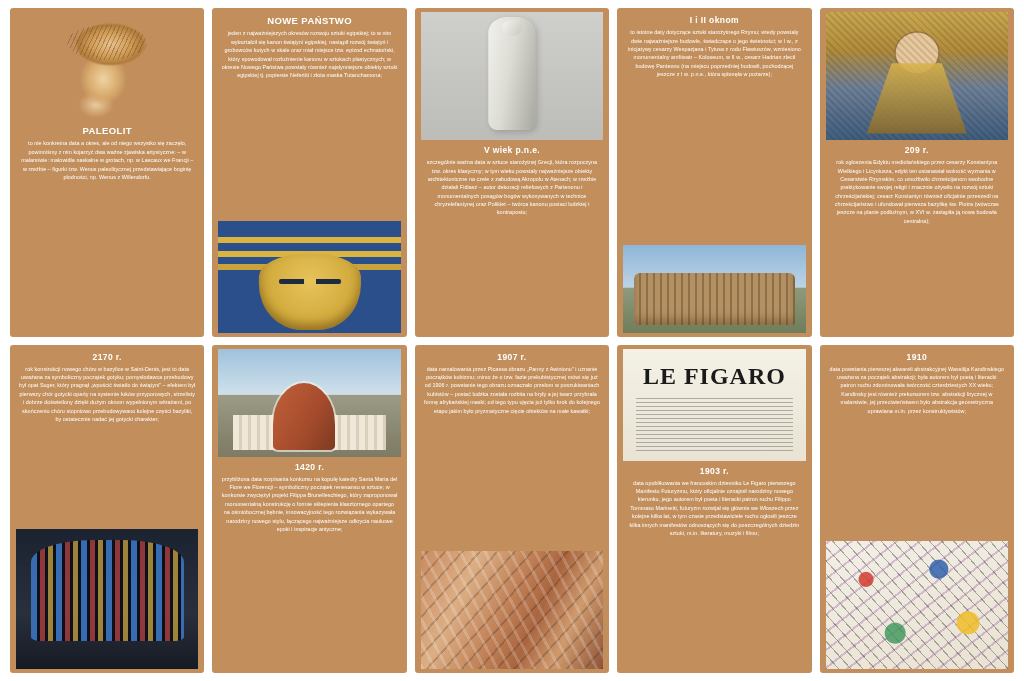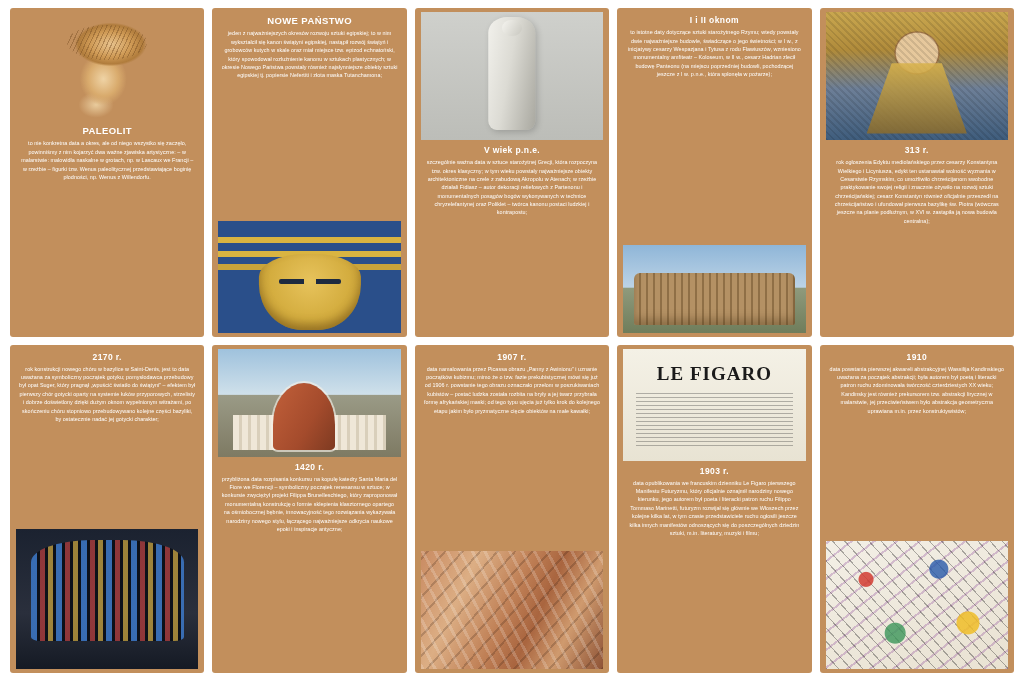--- a/index.html
+++ b/index.html
@@ -252,21 +252,21 @@
     background: linear-gradient(180deg, #f4f1e6 0%, #e8e3d3 100%);
     position: relative;
     display: flex;
     flex-direction: column;
     align-items: center;
     justify-content: flex-start;
   }
   .figaro-title {
     font-family: "Liberation Serif", serif;
     font-weight: bold;
-    font-size: 19px;
+    font-size: 24px;
     color: #1a1a1a;
     letter-spacing: 1px;
     margin-top: 14px;
   }
   .figaro-lines {
     margin-top: 8px;
     width: 86%;
     height: 54px;
     background:
       repeating-linear-gradient(180deg, rgba(60,60,60,.55) 0 1px, rgba(0,0,0,0) 1px 4px);
@@ -311,21 +311,21 @@
     </div>
 
     <div class="card">
       <div class="card-title">I i II oknom</div>
       <div class="card-body">to istotne daty dotyczące sztuki starożytnego Rzymu; wtedy powstały dwie najważniejsze budowle, świadczące o jego świetności; w I w., z inicjatywy cesarzy Wespazjana i Tytusa z rodu Flawiuszów, wzniesiono monumentalny amfiteatr – Koloseum, w II w., cesarz Hadrian zlecił budowę Panteonu (na miejscu poprzedniej budowli, pochodzącej jeszcze z I w. p.n.e., która spłonęła w pożarze);</div>
       <div class="media bottom img-colosseum"></div>
     </div>
 
     <div class="card">
       <div class="media top img-mosaic"></div>
-      <div class="card-title">313 r.</div>
+      <div class="card-title">209 r.</div>
       <div class="card-body">rok ogłoszenia Edyktu mediolańskiego przez cesarzy Konstantyna Wielkiego i Licyniusza, edykt ten ustanawiał wolność wyznania w Cesarstwie Rzymskim, co umożliwiło chrześcijanom swobodne praktykowanie swojej religii i znacznie ożywiło na rozwój sztuki chrześcijańskiej; cesarz Konstantyn również oficjalnie przeszedł na chrześcijaństwo i ufundował pierwsza bazylikę św. Piotra (wówczas jeszcze na planie podłużnym, w XVI w. zastąpiła ją nowa budowla centralna);</div>
     </div>
 
     <div class="card">
       <div class="card-title">2170 r.</div>
       <div class="card-body">rok konstrukcji nowego chóru w bazylice w Saint-Denis, jest to data uważana za symboliczny początek gotyku; pomysłodawca przebudowy był opat Suger, który pragnął „wpuścić światło do świątyni” – efektem był pierwszy chór gotycki oparty na systemie łuków przyporowych, strzelisty i dobrze doświetlony dzięki dużym oknom wypełnionym witrażami, po skończeniu chóru stopniowo przebudowywano kolejne części bazyliki, by ostatecznie nadać jej gotycki charakter;</div>
       <div class="media bottom img-cathedral"></div>
     </div>
 
     <div class="card">

